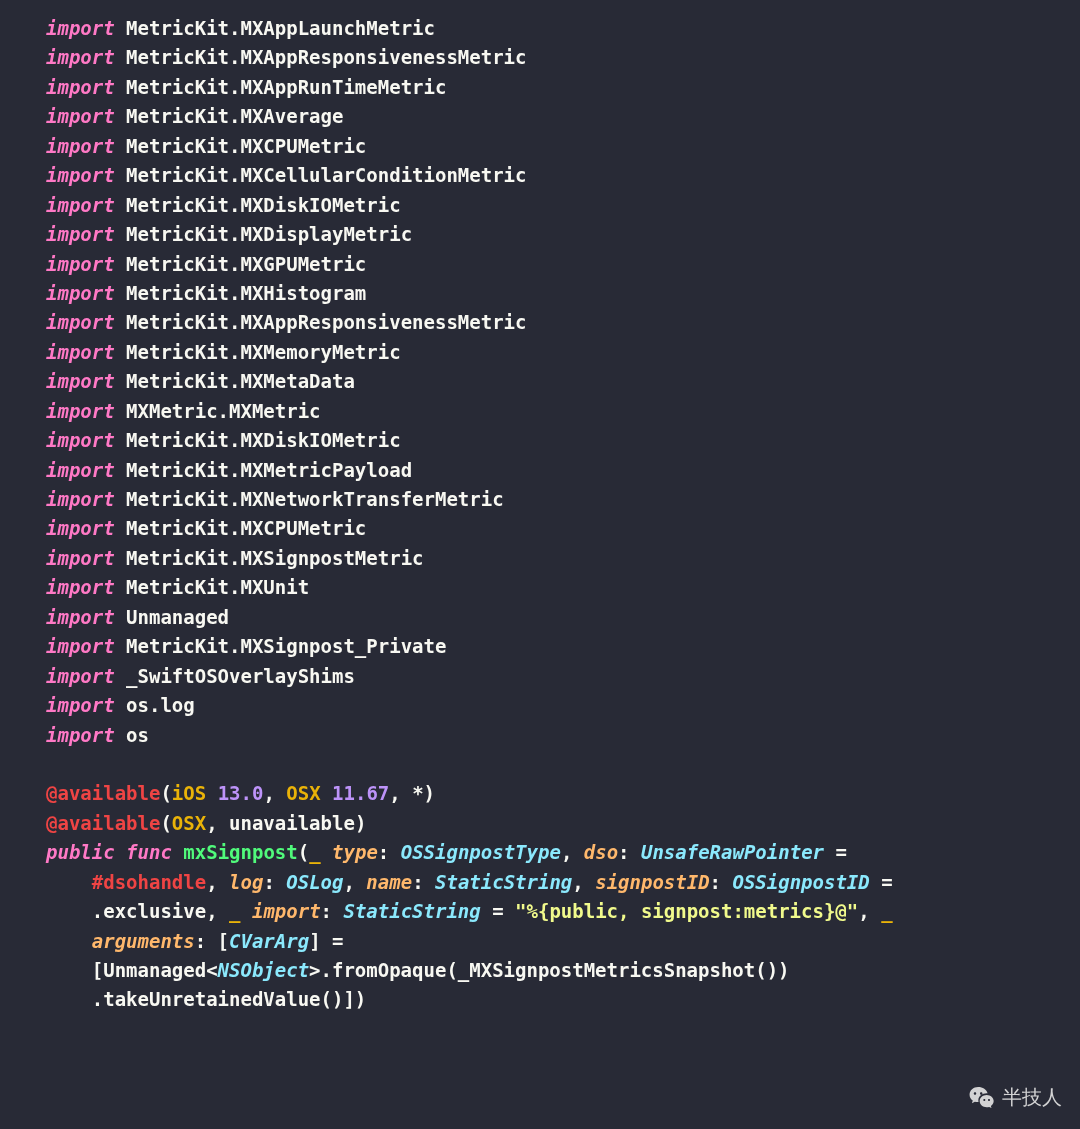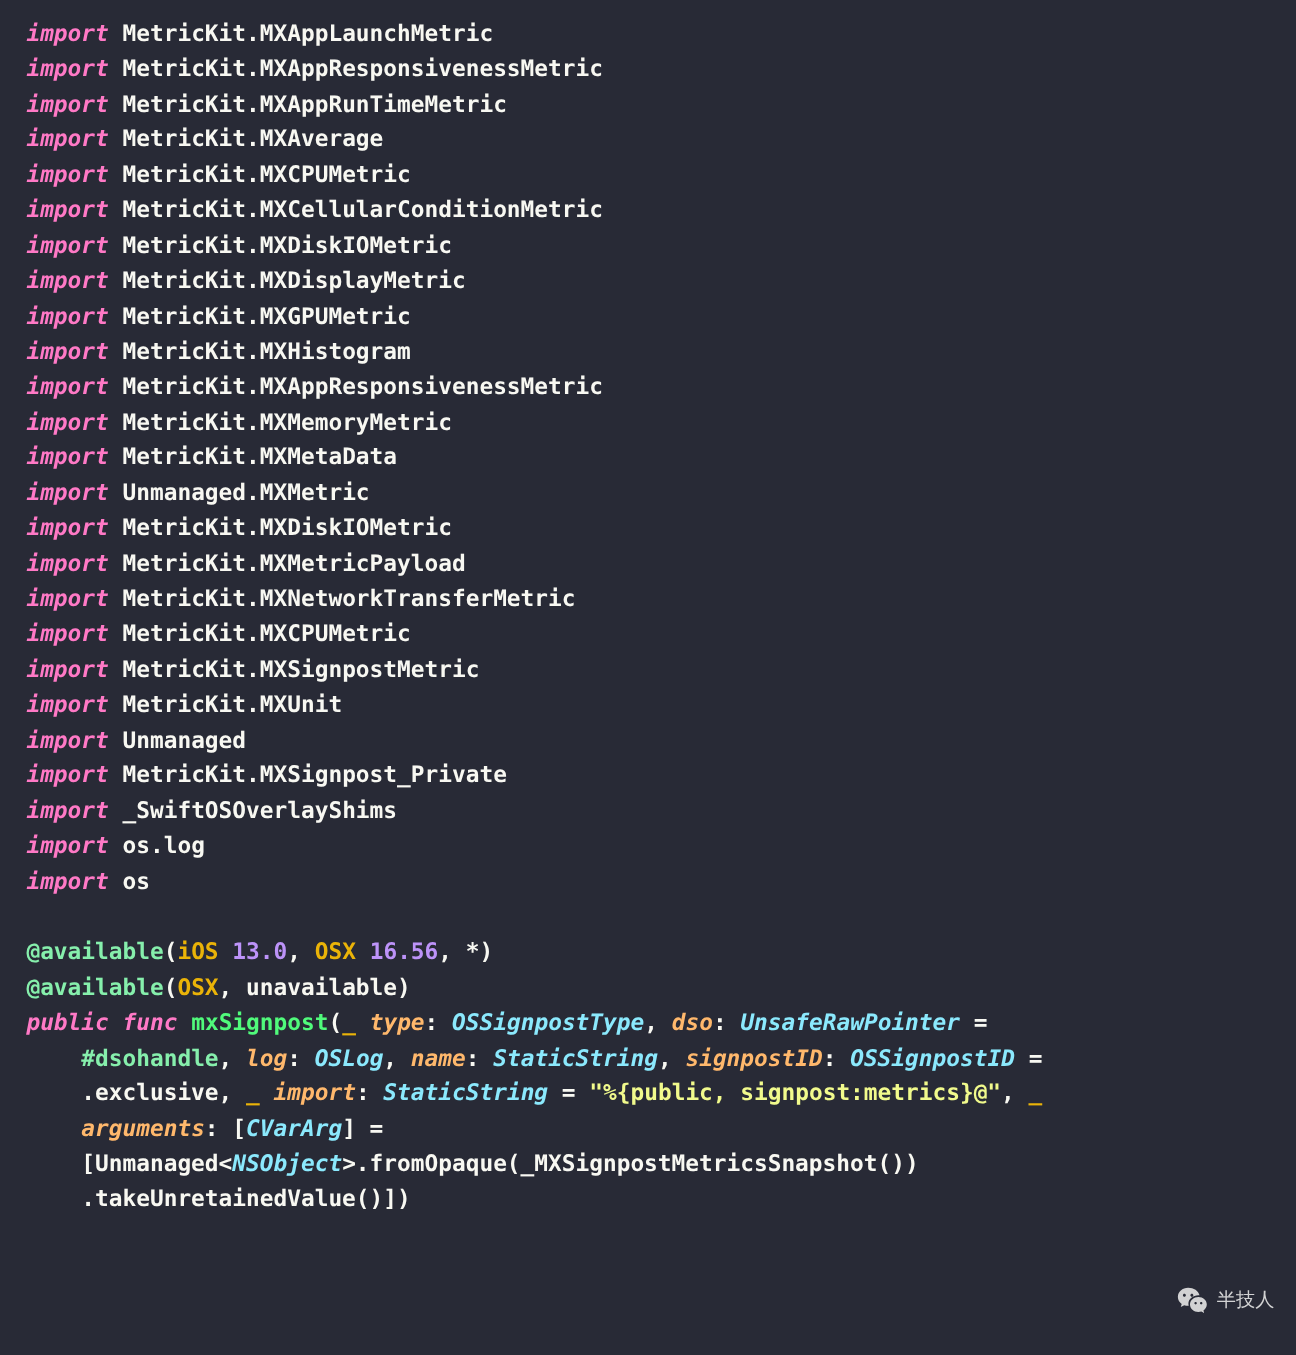--- a/index.html
+++ b/index.html
@@ -8,42 +8,42 @@
     font-family: "SF Mono", "Menlo", "Monaco", "Consolas", monospace;
     font-size: 19px;
     line-height: 1.55;
     color: #f8f8f2;
     padding: 14px 22px;
     width: 1080px;
     min-height: 1129px;
     position: relative;
     font-weight: 600;
   }
-  .line { white-space: pre; }
+  .line { white-space: pre; margin-left: 24px; }
   .kw { color: #ff79c6; font-style: italic; font-weight: 700; }
   .mod { color: #f8f8f2; }
-  .attr { color: #86efac; font-weight: 700; }
+  .attr { color: #ef4444; font-weight: 700; }
   .type { color: #8be9fd; font-style: italic; }
   .func { color: #50fa7b; }
   .param { color: #ffb86c; font-style: italic; }
   .str { color: #f1fa8c; }
   .num { color: #bd93f9; }
   .punct { color: #f8f8f2; }
   .pink { color: #eab308; }
   .blank { height: 1.55em; }
   .watermark {
     position: absolute;
     right: 18px;
-    bottom: 31px;
+    bottom: 16px;
     display: flex;
     align-items: center;
     gap: 6px;
     color: #dcdcdc;
     font-family: -apple-system, "PingFang SC", "Helvetica Neue", sans-serif;
-    font-size: 16px;
+    font-size: 20px;
     font-weight: 500;
     opacity: 0.95;
   }
   .wm-icon {
     width: 28px; height: 28px;
     color: #dcdcdc;
   }
 </style>
 </head>
 <body>
@@ -55,34 +55,34 @@
     <div class="line"><span class="kw">import</span> <span class="mod">MetricKit.MXAverage</span></div>
     <div class="line"><span class="kw">import</span> <span class="mod">MetricKit.MXCPUMetric</span></div>
     <div class="line"><span class="kw">import</span> <span class="mod">MetricKit.MXCellularConditionMetric</span></div>
     <div class="line"><span class="kw">import</span> <span class="mod">MetricKit.MXDiskIOMetric</span></div>
     <div class="line"><span class="kw">import</span> <span class="mod">MetricKit.MXDisplayMetric</span></div>
     <div class="line"><span class="kw">import</span> <span class="mod">MetricKit.MXGPUMetric</span></div>
     <div class="line"><span class="kw">import</span> <span class="mod">MetricKit.MXHistogram</span></div>
     <div class="line"><span class="kw">import</span> <span class="mod">MetricKit.MXAppResponsivenessMetric</span></div>
     <div class="line"><span class="kw">import</span> <span class="mod">MetricKit.MXMemoryMetric</span></div>
     <div class="line"><span class="kw">import</span> <span class="mod">MetricKit.MXMetaData</span></div>
-    <div class="line"><span class="kw">import</span> <span class="mod">Unmanaged.MXMetric</span></div>
+    <div class="line"><span class="kw">import</span> <span class="mod">MXMetric.MXMetric</span></div>
     <div class="line"><span class="kw">import</span> <span class="mod">MetricKit.MXDiskIOMetric</span></div>
     <div class="line"><span class="kw">import</span> <span class="mod">MetricKit.MXMetricPayload</span></div>
     <div class="line"><span class="kw">import</span> <span class="mod">MetricKit.MXNetworkTransferMetric</span></div>
     <div class="line"><span class="kw">import</span> <span class="mod">MetricKit.MXCPUMetric</span></div>
     <div class="line"><span class="kw">import</span> <span class="mod">MetricKit.MXSignpostMetric</span></div>
     <div class="line"><span class="kw">import</span> <span class="mod">MetricKit.MXUnit</span></div>
     <div class="line"><span class="kw">import</span> <span class="mod">Unmanaged</span></div>
     <div class="line"><span class="kw">import</span> <span class="mod">MetricKit.MXSignpost_Private</span></div>
     <div class="line"><span class="kw">import</span> <span class="mod">_SwiftOSOverlayShims</span></div>
     <div class="line"><span class="kw">import</span> <span class="mod">os.log</span></div>
     <div class="line"><span class="kw">import</span> <span class="mod">os</span></div>
     <div class="blank"></div>
-    <div class="line"><span class="attr">@available</span><span class="punct">(</span><span class="pink">iOS</span><span class="punct"> </span><span class="num">13.0</span><span class="punct">, </span><span class="pink">OSX</span><span class="punct"> </span><span class="num">16.56</span><span class="punct">, *)</span></div>
+    <div class="line"><span class="attr">@available</span><span class="punct">(</span><span class="pink">iOS</span><span class="punct"> </span><span class="num">13.0</span><span class="punct">, </span><span class="pink">OSX</span><span class="punct"> </span><span class="num">11.67</span><span class="punct">, *)</span></div>
     <div class="line"><span class="attr">@available</span><span class="punct">(</span><span class="pink">OSX</span><span class="punct">, unavailable)</span></div>
     <div class="line"><span class="kw">public</span><span class="punct"> </span><span class="kw">func</span><span class="punct"> </span><span class="func">mxSignpost</span><span class="punct">(</span><span class="pink">_</span><span class="punct"> </span><span class="param">type</span><span class="punct">: </span><span class="type">OSSignpostType</span><span class="punct">, </span><span class="param">dso</span><span class="punct">: </span><span class="type">UnsafeRawPointer</span><span class="punct"> = </span></div>
     <div class="line"><span class="punct">    </span><span class="attr">#dsohandle</span><span class="punct">, </span><span class="param">log</span><span class="punct">: </span><span class="type">OSLog</span><span class="punct">, </span><span class="param">name</span><span class="punct">: </span><span class="type">StaticString</span><span class="punct">, </span><span class="param">signpostID</span><span class="punct">: </span><span class="type">OSSignpostID</span><span class="punct"> = </span></div>
     <div class="line"><span class="punct">    .exclusive, </span><span class="pink">_</span><span class="punct"> </span><span class="param">import</span><span class="punct">: </span><span class="type">StaticString</span><span class="punct"> = </span><span class="str">"%{public, signpost:metrics}@"</span><span class="punct">, </span><span class="pink">_</span><span class="punct"> </span></div>
     <div class="line"><span class="punct">    </span><span class="param">arguments</span><span class="punct">: [</span><span class="type">CVarArg</span><span class="punct">] = </span></div>
     <div class="line"><span class="punct">    [Unmanaged&lt;</span><span class="type">NSObject</span><span class="punct">&gt;.fromOpaque(_MXSignpostMetricsSnapshot())</span></div>
     <div class="line"><span class="punct">    .takeUnretainedValue()])</span></div>
   </div>
 
 <div class="watermark">

